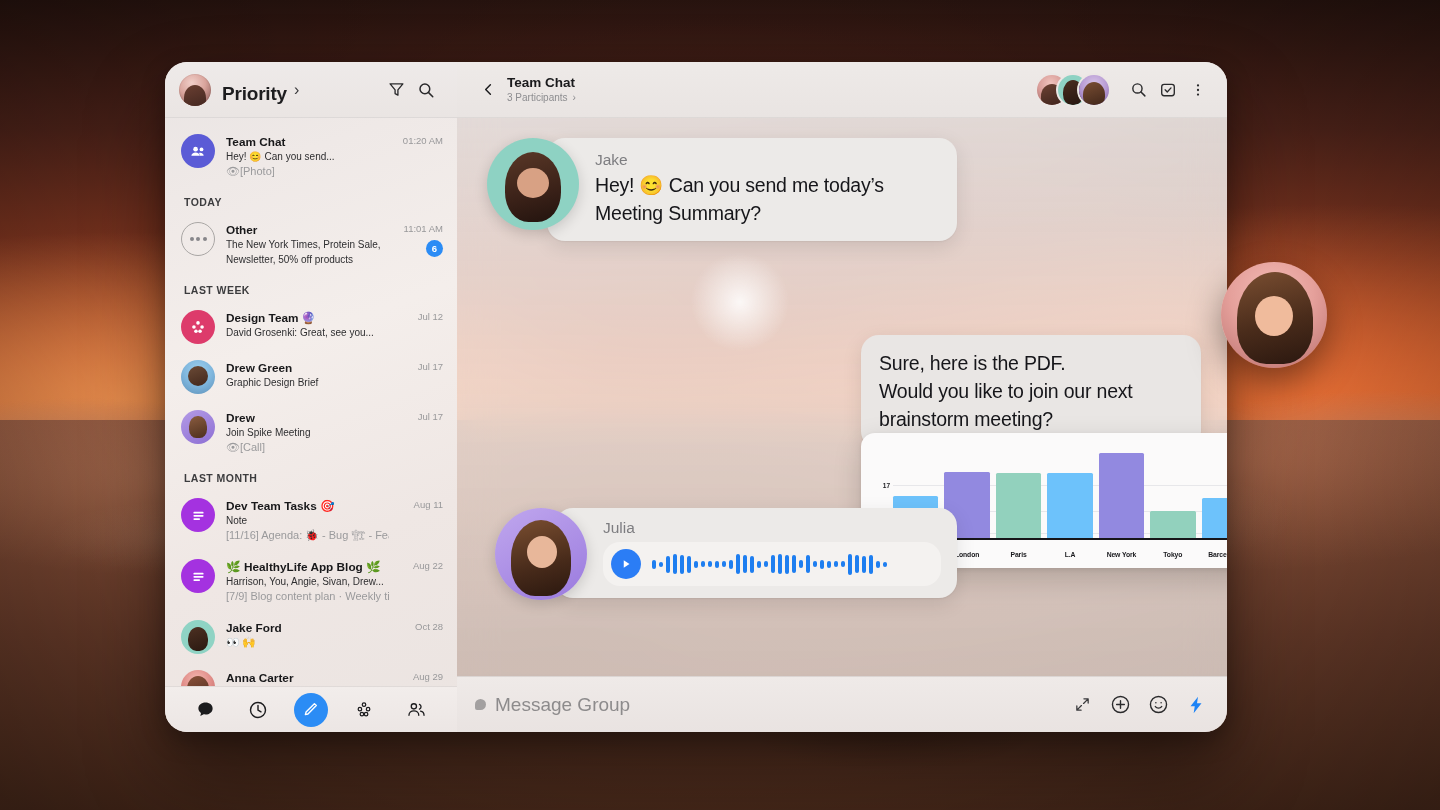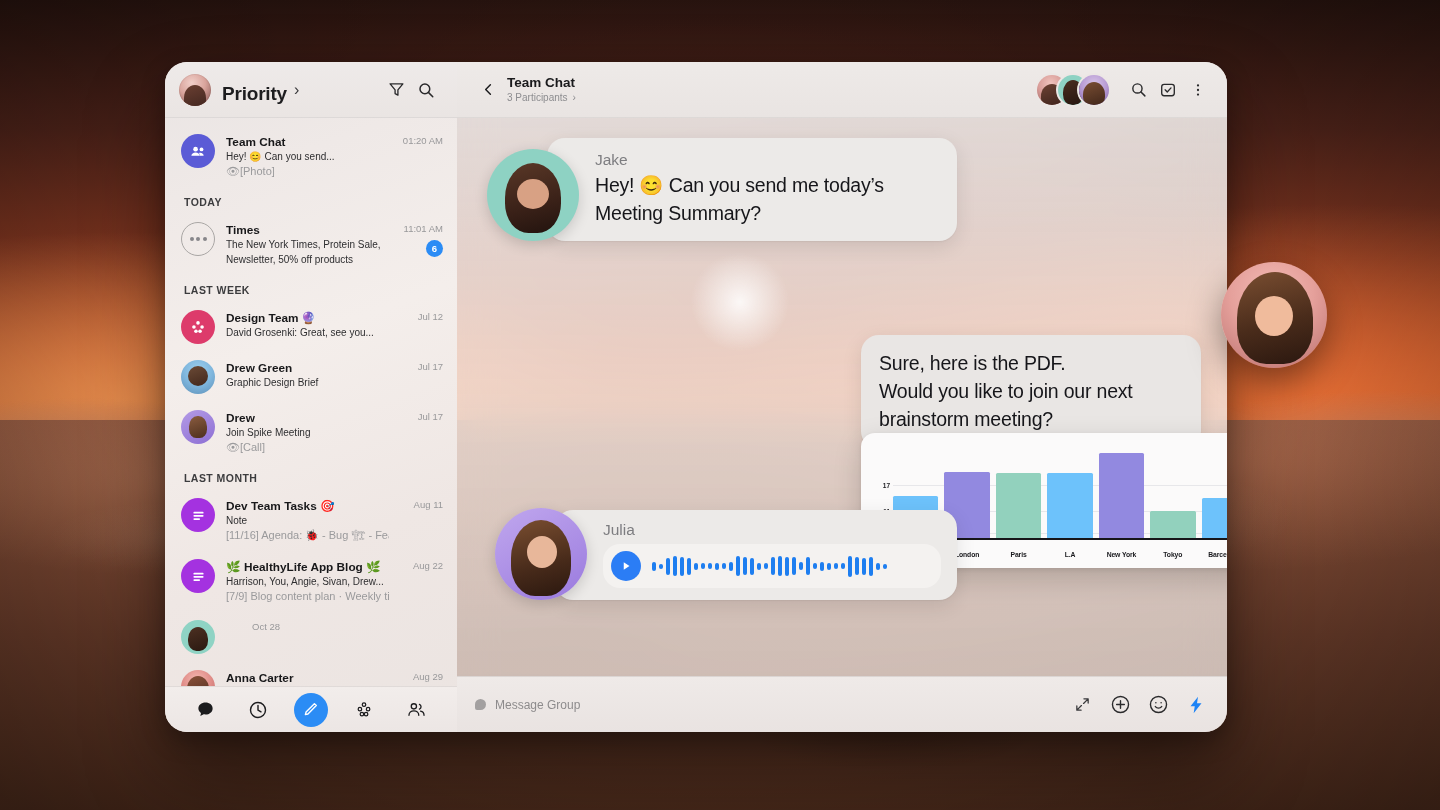--- a/index.html
+++ b/index.html
@@ -151,21 +151,21 @@
   .a1 { background: radial-gradient(circle at 45% 28%, #f0c3bd 0%, #d79a96 48%, #8f5a57 100%); }
   .a1::after{content:"";position:absolute;left:4px;top:9px;width:22px;height:24px;border-radius:50% 50% 40% 40%;background:linear-gradient(160deg,#6d4133,#3a211a);}
   .a2 { background:#8ed2c3; }
   .a2::after{content:"";position:absolute;left:5px;top:5px;width:20px;height:25px;border-radius:50% 50% 42% 42%;background:linear-gradient(160deg,#4a2e20,#261610);}
   .a3 { background: radial-gradient(circle at 50% 30%, #d8c5e8 0%, #b79ad3 50%, #7d5fa3 100%); }
   .a3::after{content:"";position:absolute;left:4px;top:7px;width:22px;height:25px;border-radius:50% 50% 40% 40%;background:linear-gradient(160deg,#7a4e33,#3d2418);}
   .ch-icon { width: 30px; height:30px; display:flex;align-items:center;justify-content:center; cursor:pointer; }
 
   .msgs { position: relative; height: 558px; }
 
-  .msg { position: absolute; display: flex; align-items: flex-end; }
+  .msg { position: absolute; display: flex; align-items: flex-start; }
   .msg-av { width: 92px; height: 92px; border-radius: 50%; flex:0 0 92px; position: relative; overflow: hidden;
             box-shadow: 0 4px 14px rgba(0,0,0,.16); z-index: 2; }
   .av-jake-big { background: #8ed2c3; }
   .av-jake-big::after{content:"";position:absolute;left:18px;top:14px;width:56px;height:70px;border-radius:50% 50% 42% 42%;
     background:linear-gradient(165deg,#5a3827 0%,#3a2118 60%,#22130e 100%);}
   .av-jake-big::before{content:"";position:absolute;left:30px;top:30px;width:32px;height:30px;border-radius:50%;
     background:#d8a184; z-index:2;}
   .av-julia-big { background: linear-gradient(150deg,#c0a7ee,#9a7ade); }
   .av-julia-big::after{content:"";position:absolute;left:16px;top:12px;width:60px;height:76px;border-radius:50% 50% 40% 40%;
     background:linear-gradient(165deg,#7a4e30 0%,#472a1a 60%,#2b180f 100%);}
@@ -209,21 +209,21 @@
   .bar-wrap { flex:1; display:flex; flex-direction:column; justify-content:flex-end; height:100%; }
   .bar { width:100%; border-radius: 1.5px 1.5px 0 0; }
   .x-labels { position:absolute; left:0; right:0; bottom:4px; display:flex; gap:6px; }
   .x-lab { flex:1; text-align:center; font-size:6.8px; font-weight:700; color:#18181c; white-space:nowrap; letter-spacing:-.1px;}
 
   
   .composer { position:absolute; bottom:0; left:0; right:0; height: 56px; display:flex; align-items:center;
               padding: 0 16px 0 18px; border-top: 1px solid rgba(0,0,0,.06);
               background: linear-gradient(#efeae8,#e9e3e1); }
   .comp-dot { width: 11px; height: 11px; border-radius: 50% 50% 50% 2px; background: #a3a0a0; margin-right: 9px; }
-  .comp-ph { font-size: 12px; color: #8d8b8c; flex:1; }
+  .comp-ph { font-size: 19px; color: #8d8b8c; flex:1; }
   .comp-icon { width: 30px; height: 30px; display:flex;align-items:center;justify-content:center;
                margin-left: 8px; cursor:pointer; }
 
   
   #float-avatar {
     position: absolute; left: 1221px; top: 262px; width: 106px; height: 106px; border-radius: 50%;
     overflow: hidden; box-shadow: 0 14px 34px rgba(0,0,0,.40);
     background: radial-gradient(circle at 48% 30%, #f3bcb6 0%, #e5a09b 45%, #b9706d 100%);
     z-index: 30;
   }
@@ -289,21 +289,21 @@
         <div class="sb-section">TODAY</div>
         <div class="sb-row">
           <div class="av av-other">
             <span class="dots">
                 <i></i>
                 <i></i>
                 <i></i>
               </span>
           </div>
           <div class="sb-body">
-            <div class="sb-name">Times</div>
+            <div class="sb-name">Other</div>
             <div class="sb-sub">The New York Times, Protein Sale,</div>
             <div class="sb-sub">Newsletter, 50% off products</div>
           </div>
           <div class="sb-meta">
             <span class="sb-time">11:01 AM</span>
             <span class="badge">6</span>
           </div>
         </div>
 
         <div class="sb-section">LAST WEEK</div>
@@ -381,20 +381,24 @@
             <div class="sb-sub">Harrison, You, Angie, Sivan, Drew...</div>
             <div class="sb-sub2">[7/9] Blog content plan · Weekly tip ✨</div>
           </div>
           <div class="sb-meta">
               <span class="sb-time">Aug 22</span>
             </div>
         </div>
 
         <div class="sb-row">
           <div class="av av-jake"></div>
+          <div class="sb-body">
+            <div class="sb-name">Jake Ford</div>
+            <div class="sb-sub2">👀 🙌</div>
+          </div>
           <div class="sb-meta">
               <span class="sb-time">Oct 28</span>
             </div>
         </div>
 
         <div class="sb-row">
           <div class="av av-anna"></div>
           <div class="sb-body">
             <div class="sb-name">Anna Carter</div>
             <div class="sb-sub">Invitation: Review Design Brief</div>

